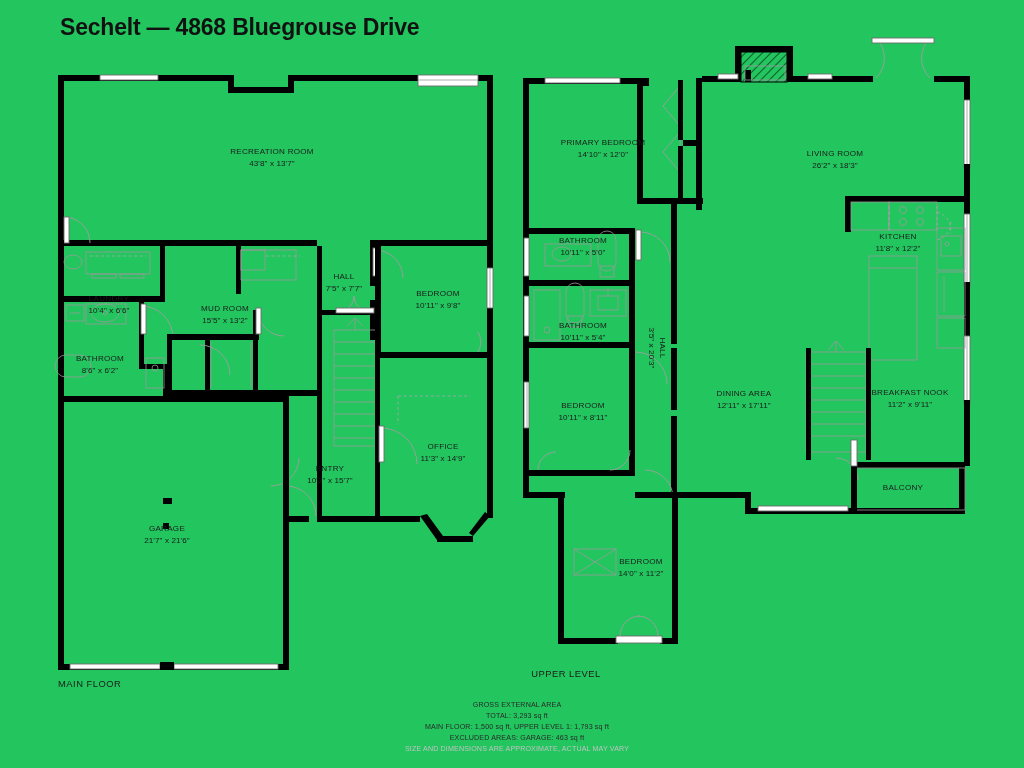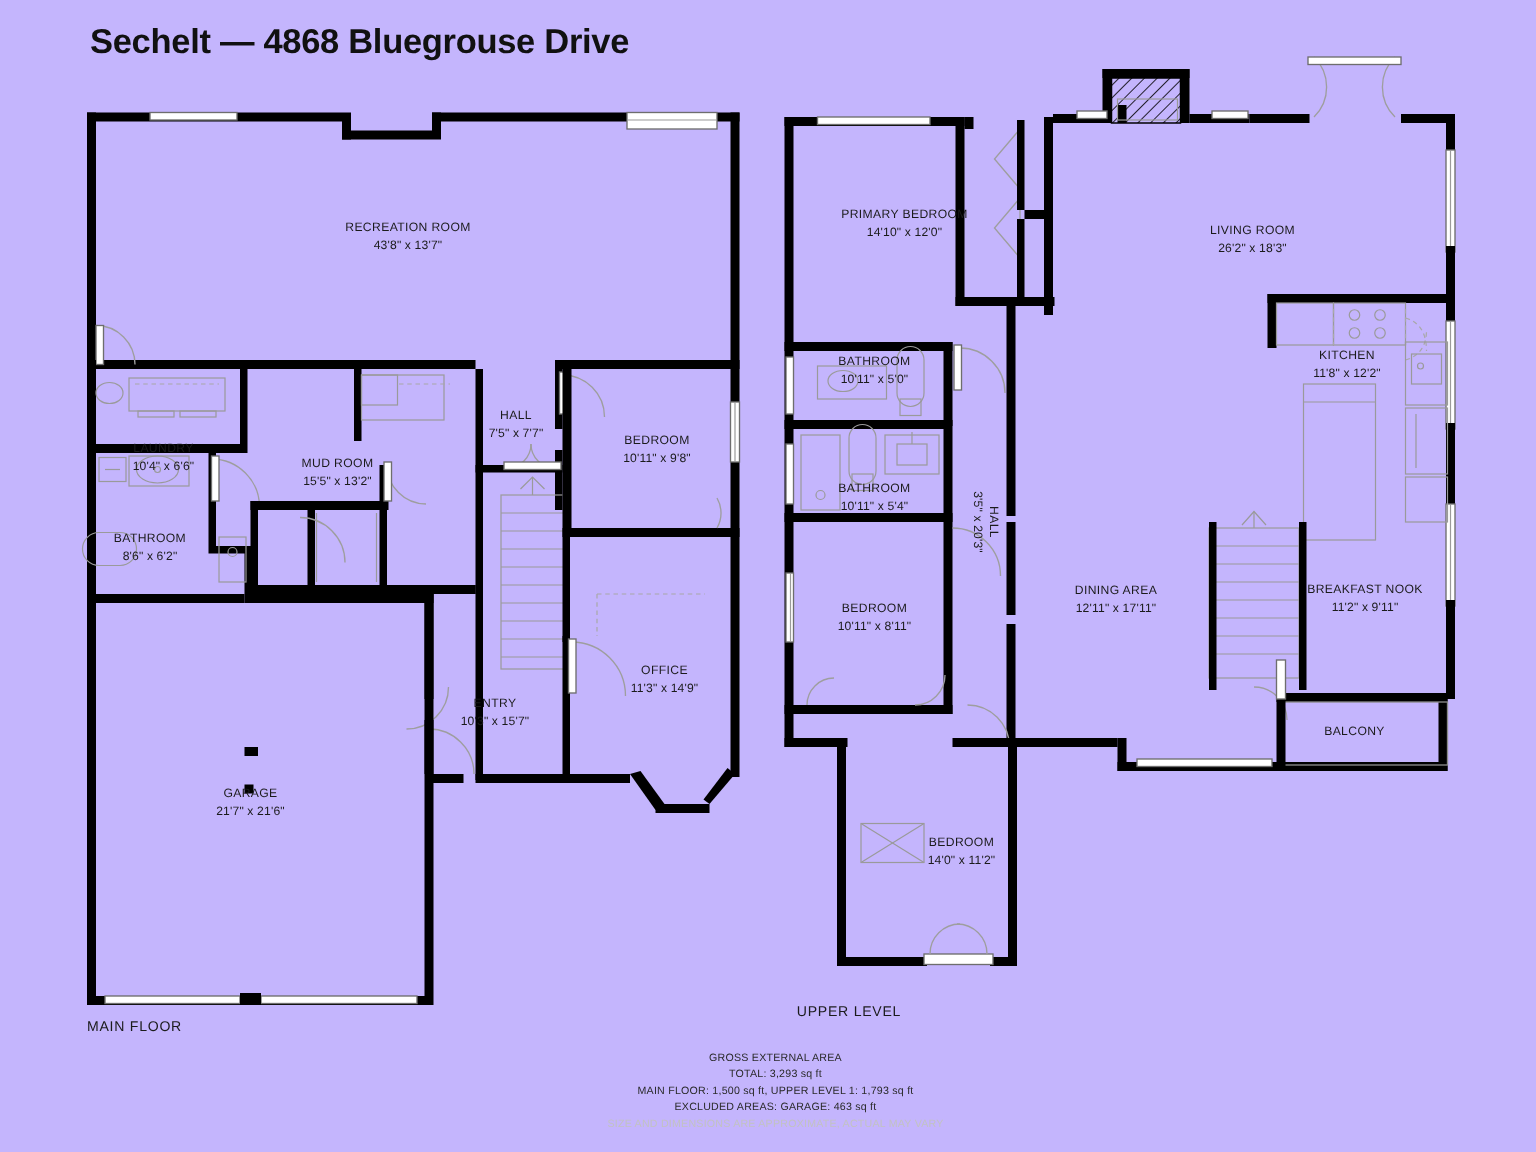--- a/index.html
+++ b/index.html
@@ -6,21 +6,21 @@
   html, body {
     margin: 0; padding: 0;
     width: 1024px; height: 768px;
     background: #ffffff;
     font-family: "Liberation Sans", sans-serif;
     overflow: hidden;
   }
   #page {
     position: relative;
     width: 1024px; height: 768px;
-    background: #c4b5fd;
+    background: #22c55e;
   }
   #title {
     position: absolute;
     left: 60px; top: 14px;
     font-size: 23px;
     font-weight: bold;
     color: #111111;
     letter-spacing: -0.2px;
     white-space: nowrap;
   }

